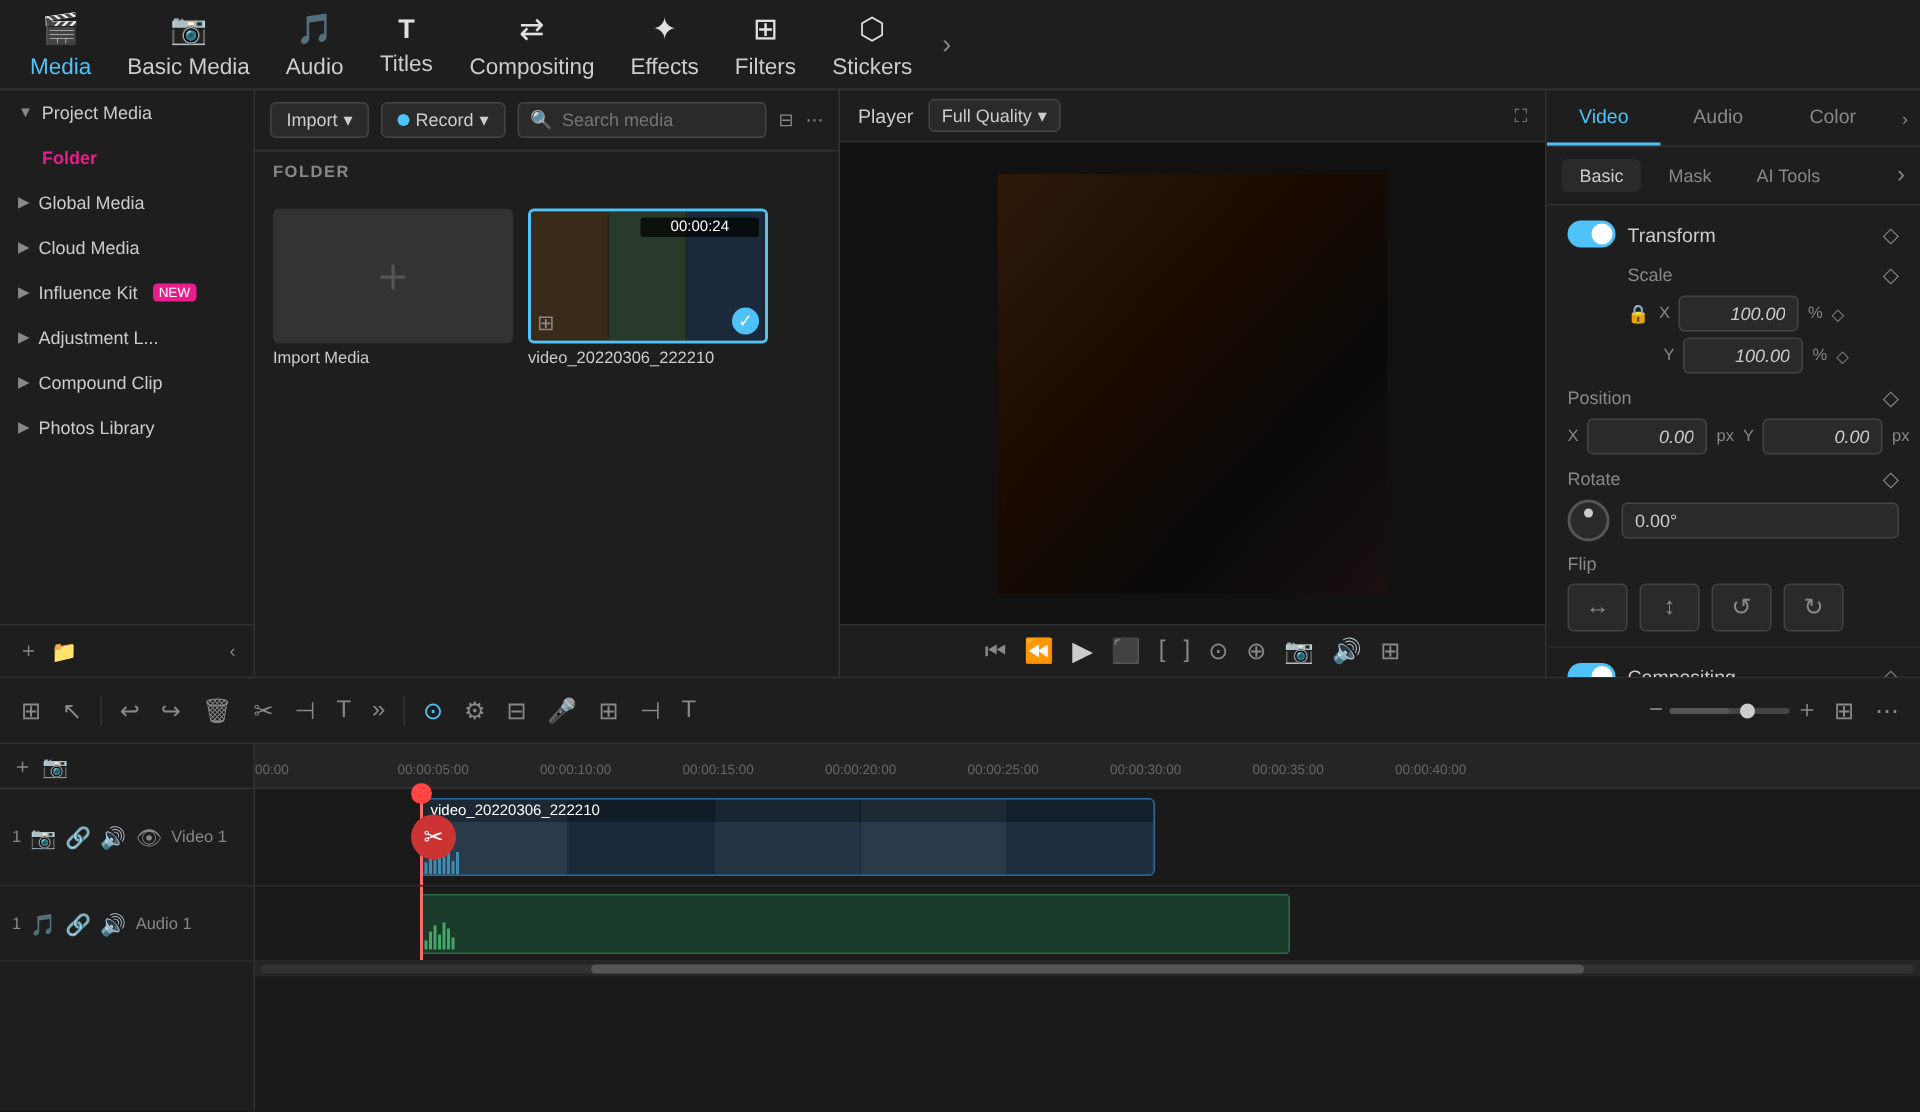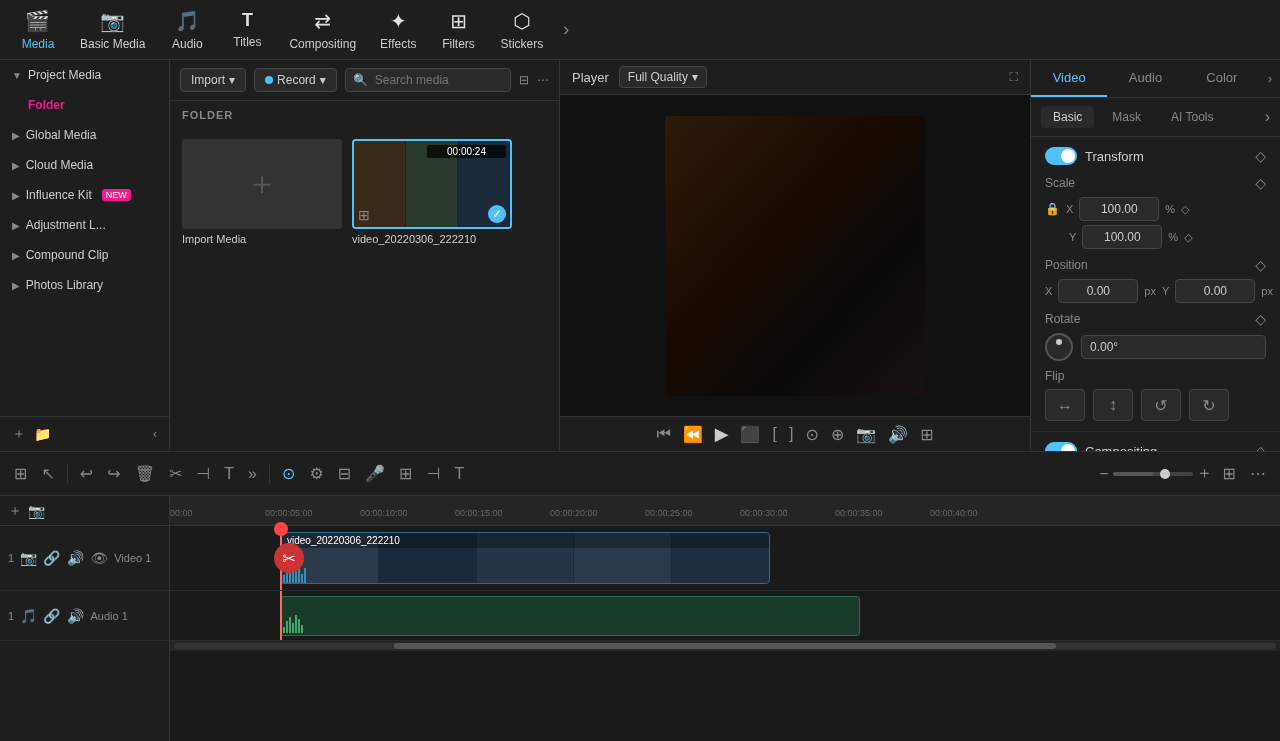--- a/index.html
+++ b/index.html
@@ -3,21 +3,21 @@
   <meta charset="utf-8">
   <style>
     * { box-sizing: border-box; margin: 0; padding: 0; }
     body { background: #1a1a1a; color: #e0e0e0; font-family: 'Segoe UI', Arial, sans-serif; font-size: 12px; width: 1280px; height: 741px; overflow: hidden; display: flex; flex-direction: column; }
 
     
     .top-toolbar { display: flex; align-items: center; background: #1e1e1e; height: 60px; padding: 0 8px; border-bottom: 1px solid #333; flex-shrink: 0; }
     .toolbar-item { display: flex; flex-direction: column; align-items: center; justify-content: center; padding: 4px 12px; cursor: pointer; border-radius: 6px; min-width: 60px; gap: 4px; }
     .toolbar-item.active { color: #4fc3f7; }
     .toolbar-item .icon { font-size: 20px; }
-    .toolbar-item .label { font-size: 12px; color: #ccc; }
+    .toolbar-item .label { font-size: 15px; color: #ccc; }
     .toolbar-item.active .label { color: #4fc3f7; }
     .toolbar-more { color: #888; font-size: 18px; cursor: pointer; padding: 4px 8px; }
 
     
     .main-area { display: flex; flex: 1; overflow: hidden; }
 
     
     .left-panel { width: 170px; background: #1e1e1e; border-right: 1px solid #333; display: flex; flex-direction: column; flex-shrink: 0; overflow-y: auto; }
     .left-panel-item { display: flex; align-items: center; gap: 6px; padding: 8px 12px; cursor: pointer; font-size: 12px; color: #ccc; }
     .left-panel-item .arrow { font-size: 10px; color: #888; }
@@ -78,21 +78,21 @@
     .right-tab.active { color: #4fc3f7; border-bottom-color: #4fc3f7; }
     .right-tab-more { padding: 10px 8px; color: #888; cursor: pointer; }
     .right-subtabs { display: flex; align-items: center; padding: 8px 10px; gap: 6px; border-bottom: 1px solid #333; }
     .right-subtab { padding: 4px 12px; border-radius: 4px; cursor: pointer; color: #888; font-size: 12px; }
     .right-subtab.active { background: #2a2a2a; color: #ccc; }
     .right-subtab-more { margin-left: auto; color: #888; cursor: pointer; font-size: 16px; }
     .right-section { padding: 10px 14px; border-bottom: 1px solid #2a2a2a; }
     .section-header { display: flex; align-items: center; justify-content: space-between; margin-bottom: 10px; }
     .section-title { color: #ccc; font-size: 13px; font-weight: 500; }
     .section-diamond { color: #888; font-size: 14px; cursor: pointer; }
-    .prop-input { background: #2a2a2a; border: 1px solid #444; border-radius: 4px; padding: 4px 8px; color: #ccc; font-size: 12px; width: 80px; text-align: center; }
+    .prop-input { background: #2a2a2a; border: 1px solid #444; border-radius: 4px; padding: 4px 8px; color: #ccc; font-size: 12px; width: 80px; text-align: right; font-style: italic; }
     .prop-unit { color: #888; font-size: 11px; }
     .lock-icon { color: #888; font-size: 12px; cursor: pointer; }
     .rotate-row { display: flex; align-items: center; gap: 8px; }
     .rotate-circle { width: 28px; height: 28px; border-radius: 50%; background: #2a2a2a; border: 2px solid #555; display: flex; align-items: center; justify-content: center; cursor: pointer; position: relative; }
     .rotate-dot { width: 6px; height: 6px; background: #ccc; border-radius: 50%; position: absolute; top: 4px; left: 50%; transform: translateX(-50%); }
     .rotate-input { background: #2a2a2a; border: 1px solid #444; border-radius: 4px; padding: 4px 8px; color: #ccc; font-size: 12px; flex: 1; }
     .flip-btns { display: flex; gap: 8px; }
     .flip-btn { background: #2a2a2a; border: 1px solid #444; border-radius: 4px; width: 40px; height: 32px; display: flex; align-items: center; justify-content: center; cursor: pointer; color: #888; font-size: 16px; }
     .toggle-switch { width: 32px; height: 18px; background: #4fc3f7; border-radius: 9px; position: relative; cursor: pointer; }
     .toggle-knob { width: 14px; height: 14px; background: white; border-radius: 50%; position: absolute; top: 2px; right: 2px; }
@@ -310,21 +310,21 @@
       <div class="section-header">
         <div style="display:flex;align-items:center;gap:8px;">
           <div class="toggle-switch">
               <div class="toggle-knob"></div>
             </div>
           <span class="section-title">Transform</span>
         </div>
         <span class="section-diamond">◇</span>
       </div>
 
-      <div style="margin-bottom:8px;">
+      <div style="margin-bottom:8px;margin-left:40px;">
         <div style="display:flex;align-items:center;justify-content:space-between;margin-bottom:6px;">
           <span style="color:#888;font-size:12px;">Scale</span>
           <span class="section-diamond">◇</span>
         </div>
         <div style="display:flex;align-items:center;gap:6px;">
           <span class="lock-icon">🔒</span>
           <span style="color:#888;font-size:11px;">X</span>
           <input class="prop-input" type="text" value="100.00" style="">
           <span class="prop-unit">%</span>
           <span class="section-diamond" style="font-size:11px;">◇</span>

